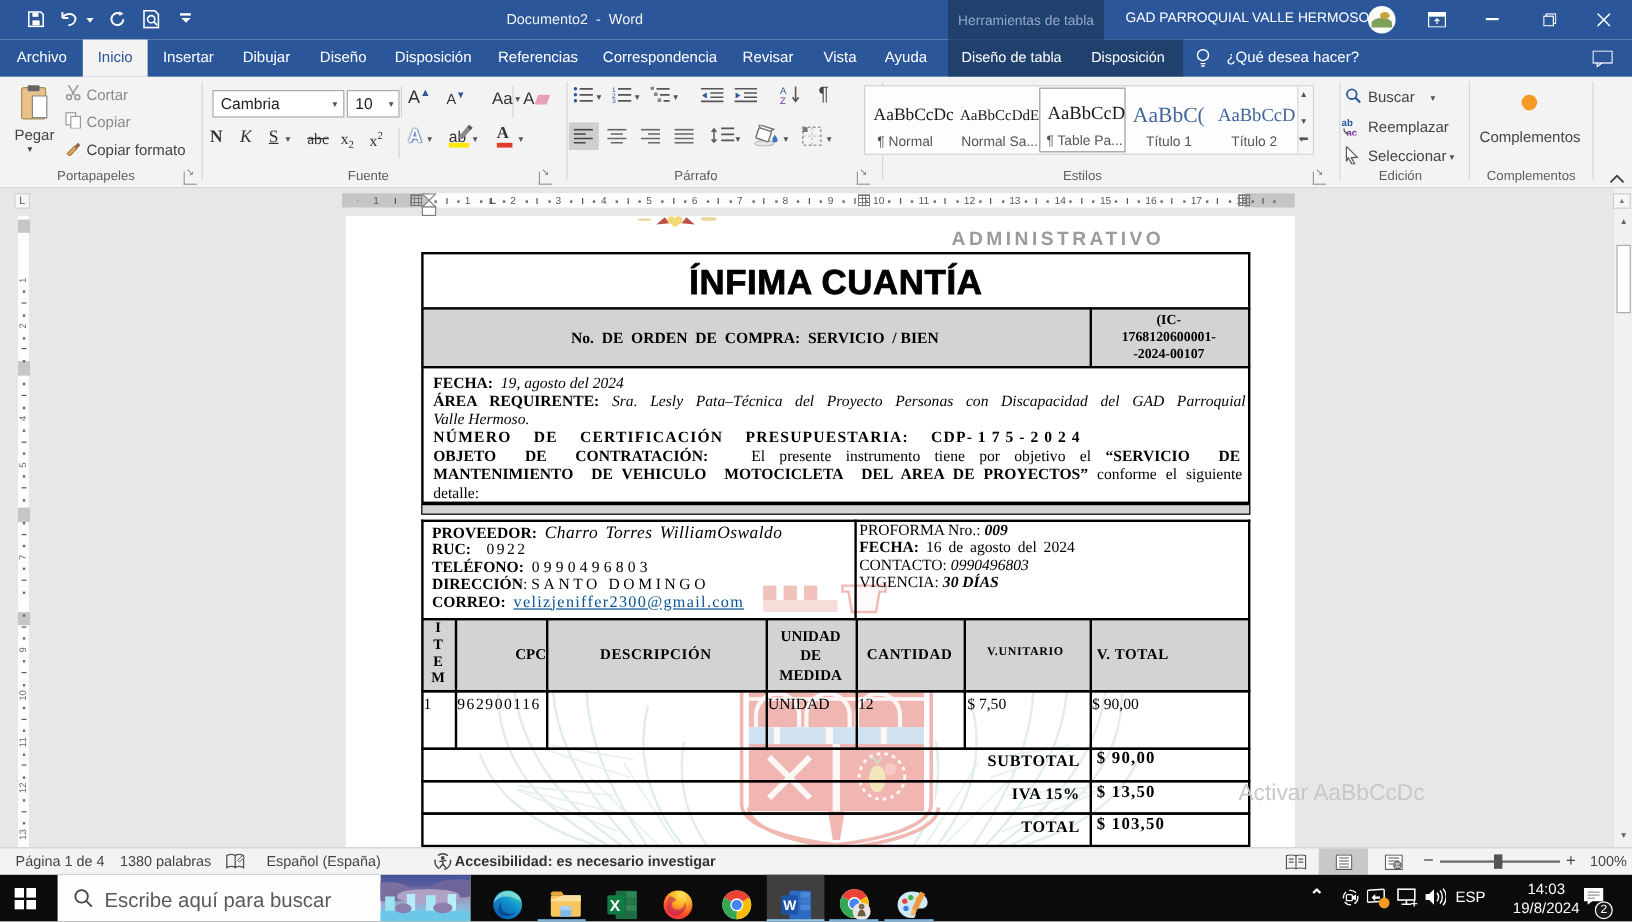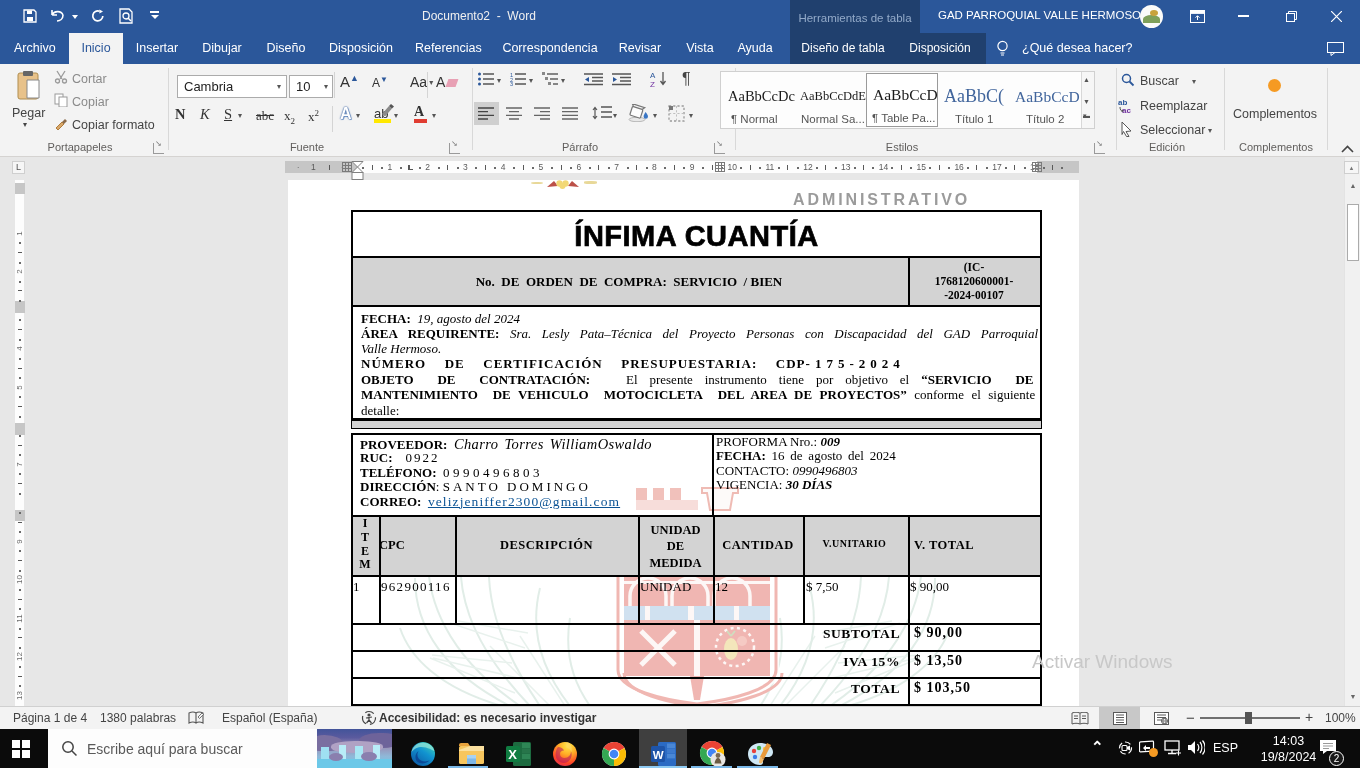--- a/index.html
+++ b/index.html
@@ -576,21 +576,21 @@
     <div class="d" style="left:428px; top:297px;">VIGENCIA: <b><i>30 DÍAS</i></b></div>
 
     <div class="bx gray" style="left:63px; top:334.5px; width:691px; height:62.5px;"></div>
     <div class="vline" style="left:91px; top:334.5px; height:62.5px;"></div>
     <div class="vline" style="left:167px; top:334.5px; height:62.5px;"></div>
     <div class="vline" style="left:350px; top:334.5px; height:62.5px;"></div>
     <div class="vline" style="left:425px; top:334.5px; height:62.5px;"></div>
     <div class="vline" style="left:515px; top:334.5px; height:62.5px;"></div>
     <div class="vline" style="left:619.5px; top:334.5px; height:62.5px;"></div>
     <div class="d" style="left:64px; top:337px; width:26px; text-align:center; font-weight:bold; font-size:12px; line-height:13.8px;">I<br>T<br>E<br>M</div>
-    <div class="d" style="left:91px; top:358px; width:76px; text-align:left; font-weight:bold; font-size:12.5px;">CPC</div>
+    <div class="d" style="left:91px; top:358px; width:76px; text-align:right; font-weight:bold; font-size:12.5px;">CPC</div>
     <div class="d" style="left:167px; top:358px; width:183px; text-align:center; font-weight:bold; font-size:12.5px; letter-spacing:0.5px;">DESCRIPCIÓN</div>
     <div class="d" style="left:350px; top:341.5px; width:75px; text-align:center; font-weight:bold; font-size:12.5px; line-height:16.5px;">UNIDAD<br>DE<br>MEDIDA</div>
     <div class="d" style="left:425px; top:358px; width:90px; text-align:center; font-weight:bold; font-size:12.5px; letter-spacing:0.5px;">CANTIDAD</div>
     <div class="d" style="left:515px; top:358px; width:103px; text-align:center; font-weight:bold; font-size:10px; letter-spacing:0.5px;">V.UNITARIO</div>
     <div class="d" style="left:626px; top:358px; font-weight:bold; font-size:12.5px; letter-spacing:0.5px;">V. TOTAL</div>
 
     <div class="bx" style="left:63px; top:395px; width:691px; height:49.5px; background:transparent;"></div>
     <div class="vline" style="left:91px; top:395px; height:49.5px;"></div>
     <div class="vline" style="left:167px; top:395px; height:49.5px;"></div>
     <div class="vline" style="left:350px; top:395px; height:49.5px;"></div>
@@ -613,21 +613,21 @@
     <div class="vline" style="left:619.5px; top:470px; height:29px;"></div>
     <div class="d" style="left:400px; top:474px; width:212px; text-align:right; font-weight:bold; font-size:13.5px; letter-spacing:0.6px;">IVA 15%</div>
     <div class="d" style="left:626px; top:473px; font-weight:bold; font-size:14px; letter-spacing:1px;">$ 13,50</div>
 
     <div class="bx" style="left:63px; top:497px; width:691px; height:28.5px; background:transparent;"></div>
     <div class="vline" style="left:619.5px; top:497px; height:28.5px;"></div>
     <div class="d" style="left:400px; top:501px; width:212px; text-align:right; font-weight:bold; font-size:13.5px; letter-spacing:0.6px;">TOTAL</div>
     <div class="d" style="left:626px; top:500px; font-weight:bold; font-size:14px; letter-spacing:1px;">$ 103,50</div>
   </div>
 
-  <div style="position:absolute; left:1032px; top:494px; font-size:19px; color:#c8c8c8; white-space:nowrap;">Activar Windows</div>
+  <div style="position:absolute; left:1032px; top:494px; font-size:19px; color:#c8c8c8; white-space:nowrap;">Activar AaBbCcDc</div>
   <div id="scroll">
     <div style="position:absolute; left:1px; top:19px; width:14px; height:20px; text-align:center; font-size:7px; color:#666; line-height:20px;">▲</div>
     <div style="position:absolute; left:2px; top:47px; width:12px; height:57px; background:#fff; border:1px solid #ababab;"></div>
     <div style="position:absolute; left:1px; top:532px; width:14px; height:17px; text-align:center; font-size:7px; color:#666; line-height:16px;">▼</div>
   </div>
   <div style="position:absolute; left:1344px; top:4px; width:15px; height:13px; background:#f6f6f6; border:1px solid #cfcfcf; text-align:center; font-size:6px; color:#777; line-height:12px;">▲</div>
 </div>
 
 <div id="statusbar">
   <div class="abs" style="left:13px; top:4px;">Página 1 de 4</div>
@@ -669,21 +669,21 @@
       <rect x="0" y="0" width="8" height="8" fill="#fff"></rect>
       <rect x="10" y="0" width="8" height="8" fill="#fff"></rect>
       <rect x="0" y="10" width="8" height="8" fill="#fff"></rect>
       <rect x="10" y="10" width="8" height="8" fill="#fff"></rect>
     </svg>
   <div class="abs" style="left:48px; top:0px; width:344px; height:39px; background:#fdfdfd;"></div>
   <svg class="abs" style="left:61px; top:11px;" width="17" height="17" viewBox="0 0 17 17">
       <circle cx="7" cy="7" r="5.2" fill="none" stroke="#444" stroke-width="1.5"></circle>
       <path d="M11 11 l4.5 4.5" stroke="#444" stroke-width="1.5"></path>
     </svg>
-  <div class="abs" style="left:87px; top:12px; font-size:14px; color:#5a5a5a;">Escribe aquí para buscar</div>
+  <div class="abs" style="left:87px; top:12px; font-size:17px; color:#5a5a5a;">Escribe aquí para buscar</div>
   <div class="abs" id="waterfall" style="left:317px; top:0; width:75px; height:39px; overflow:hidden;">
     <div style="position:absolute; inset:0; background:linear-gradient(180deg,#42549a 0%,#5a5a9e 22%,#9b8fb5 45%,#8fb8d8 70%,#74c6e8 100%);"></div>
     <div style="position:absolute; left:-8px; top:6px; width:34px; height:16px; background:#7a6fa0; border-radius:50% 60% 40% 40%;"></div>
     <div style="position:absolute; left:42px; top:4px; width:40px; height:15px; background:#6e639a; border-radius:50% 40% 40% 50%;"></div>
     <div style="position:absolute; left:14px; top:12px; width:52px; height:12px; background:#b0a2c4; border-radius:45%;"></div>
     <div style="position:absolute; left:4px; top:18px; width:8px; height:16px; background:#9fe0f2;"></div>
     <div style="position:absolute; left:22px; top:16px; width:7px; height:18px; background:#b8ecf8;"></div>
     <div style="position:absolute; left:38px; top:17px; width:8px; height:17px; background:#a8e6f4;"></div>
     <div style="position:absolute; left:56px; top:16px; width:7px; height:18px; background:#b8ecf8;"></div>
     <div style="position:absolute; left:0px; top:30px; width:75px; height:9px; background:#6cc8e8;"></div>

